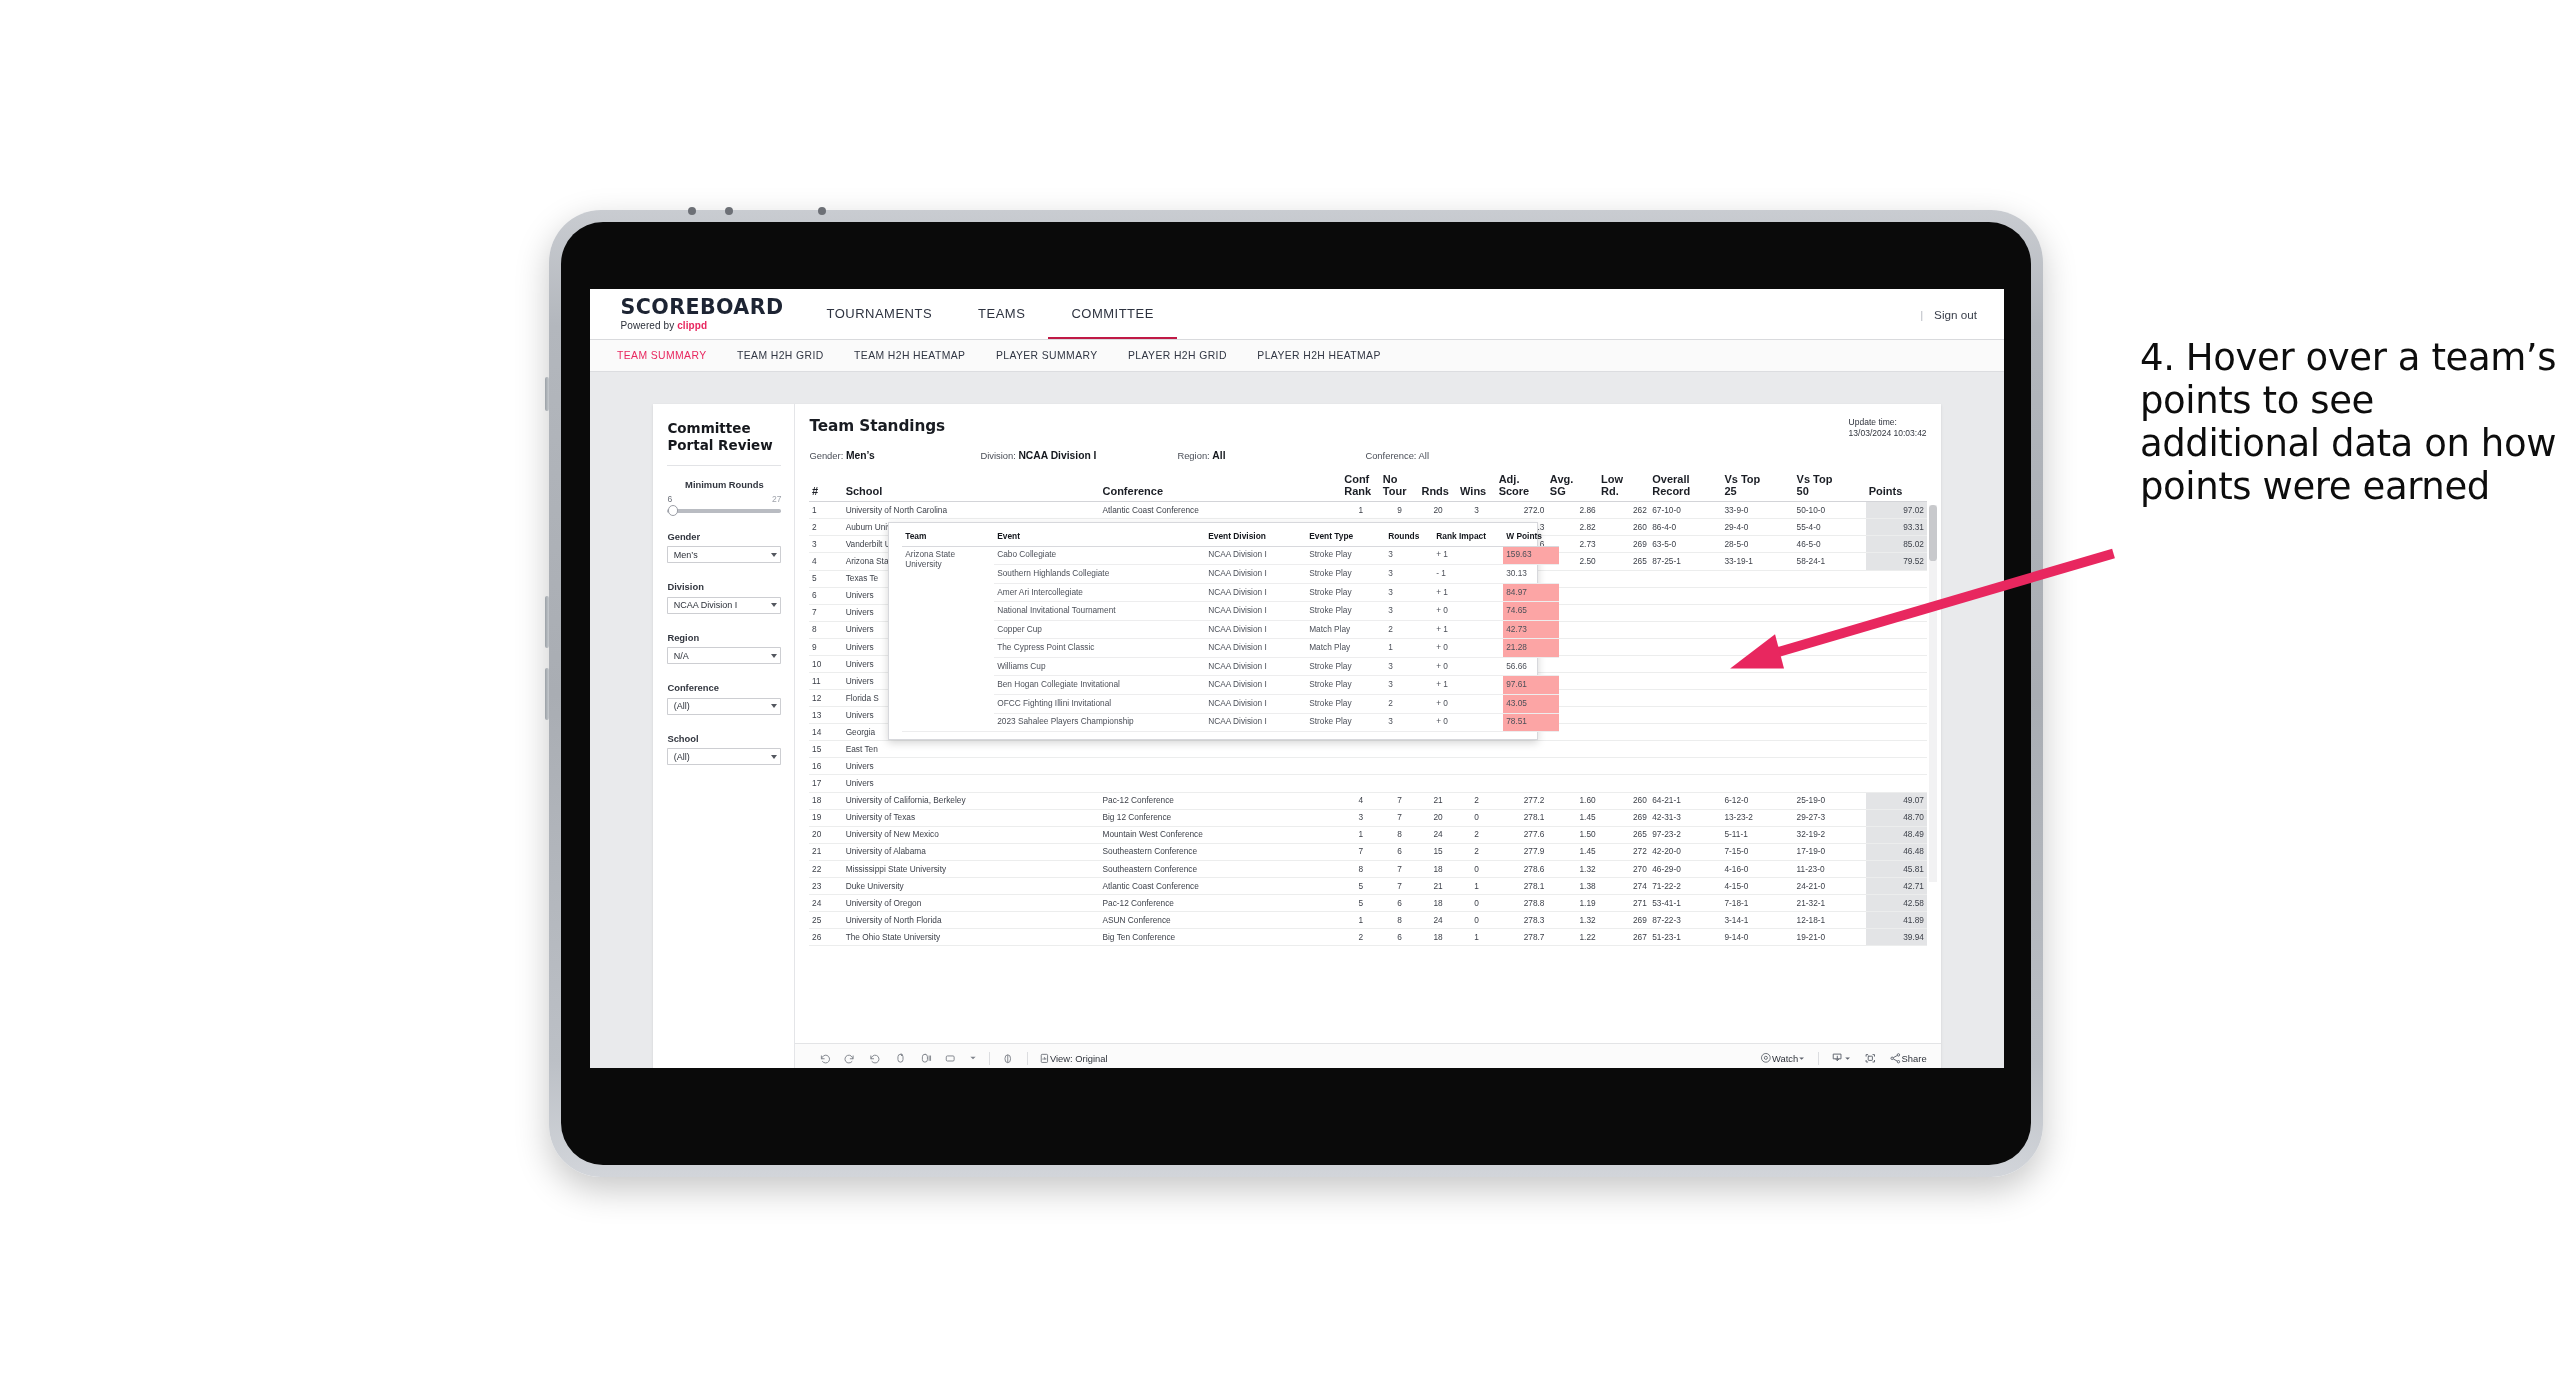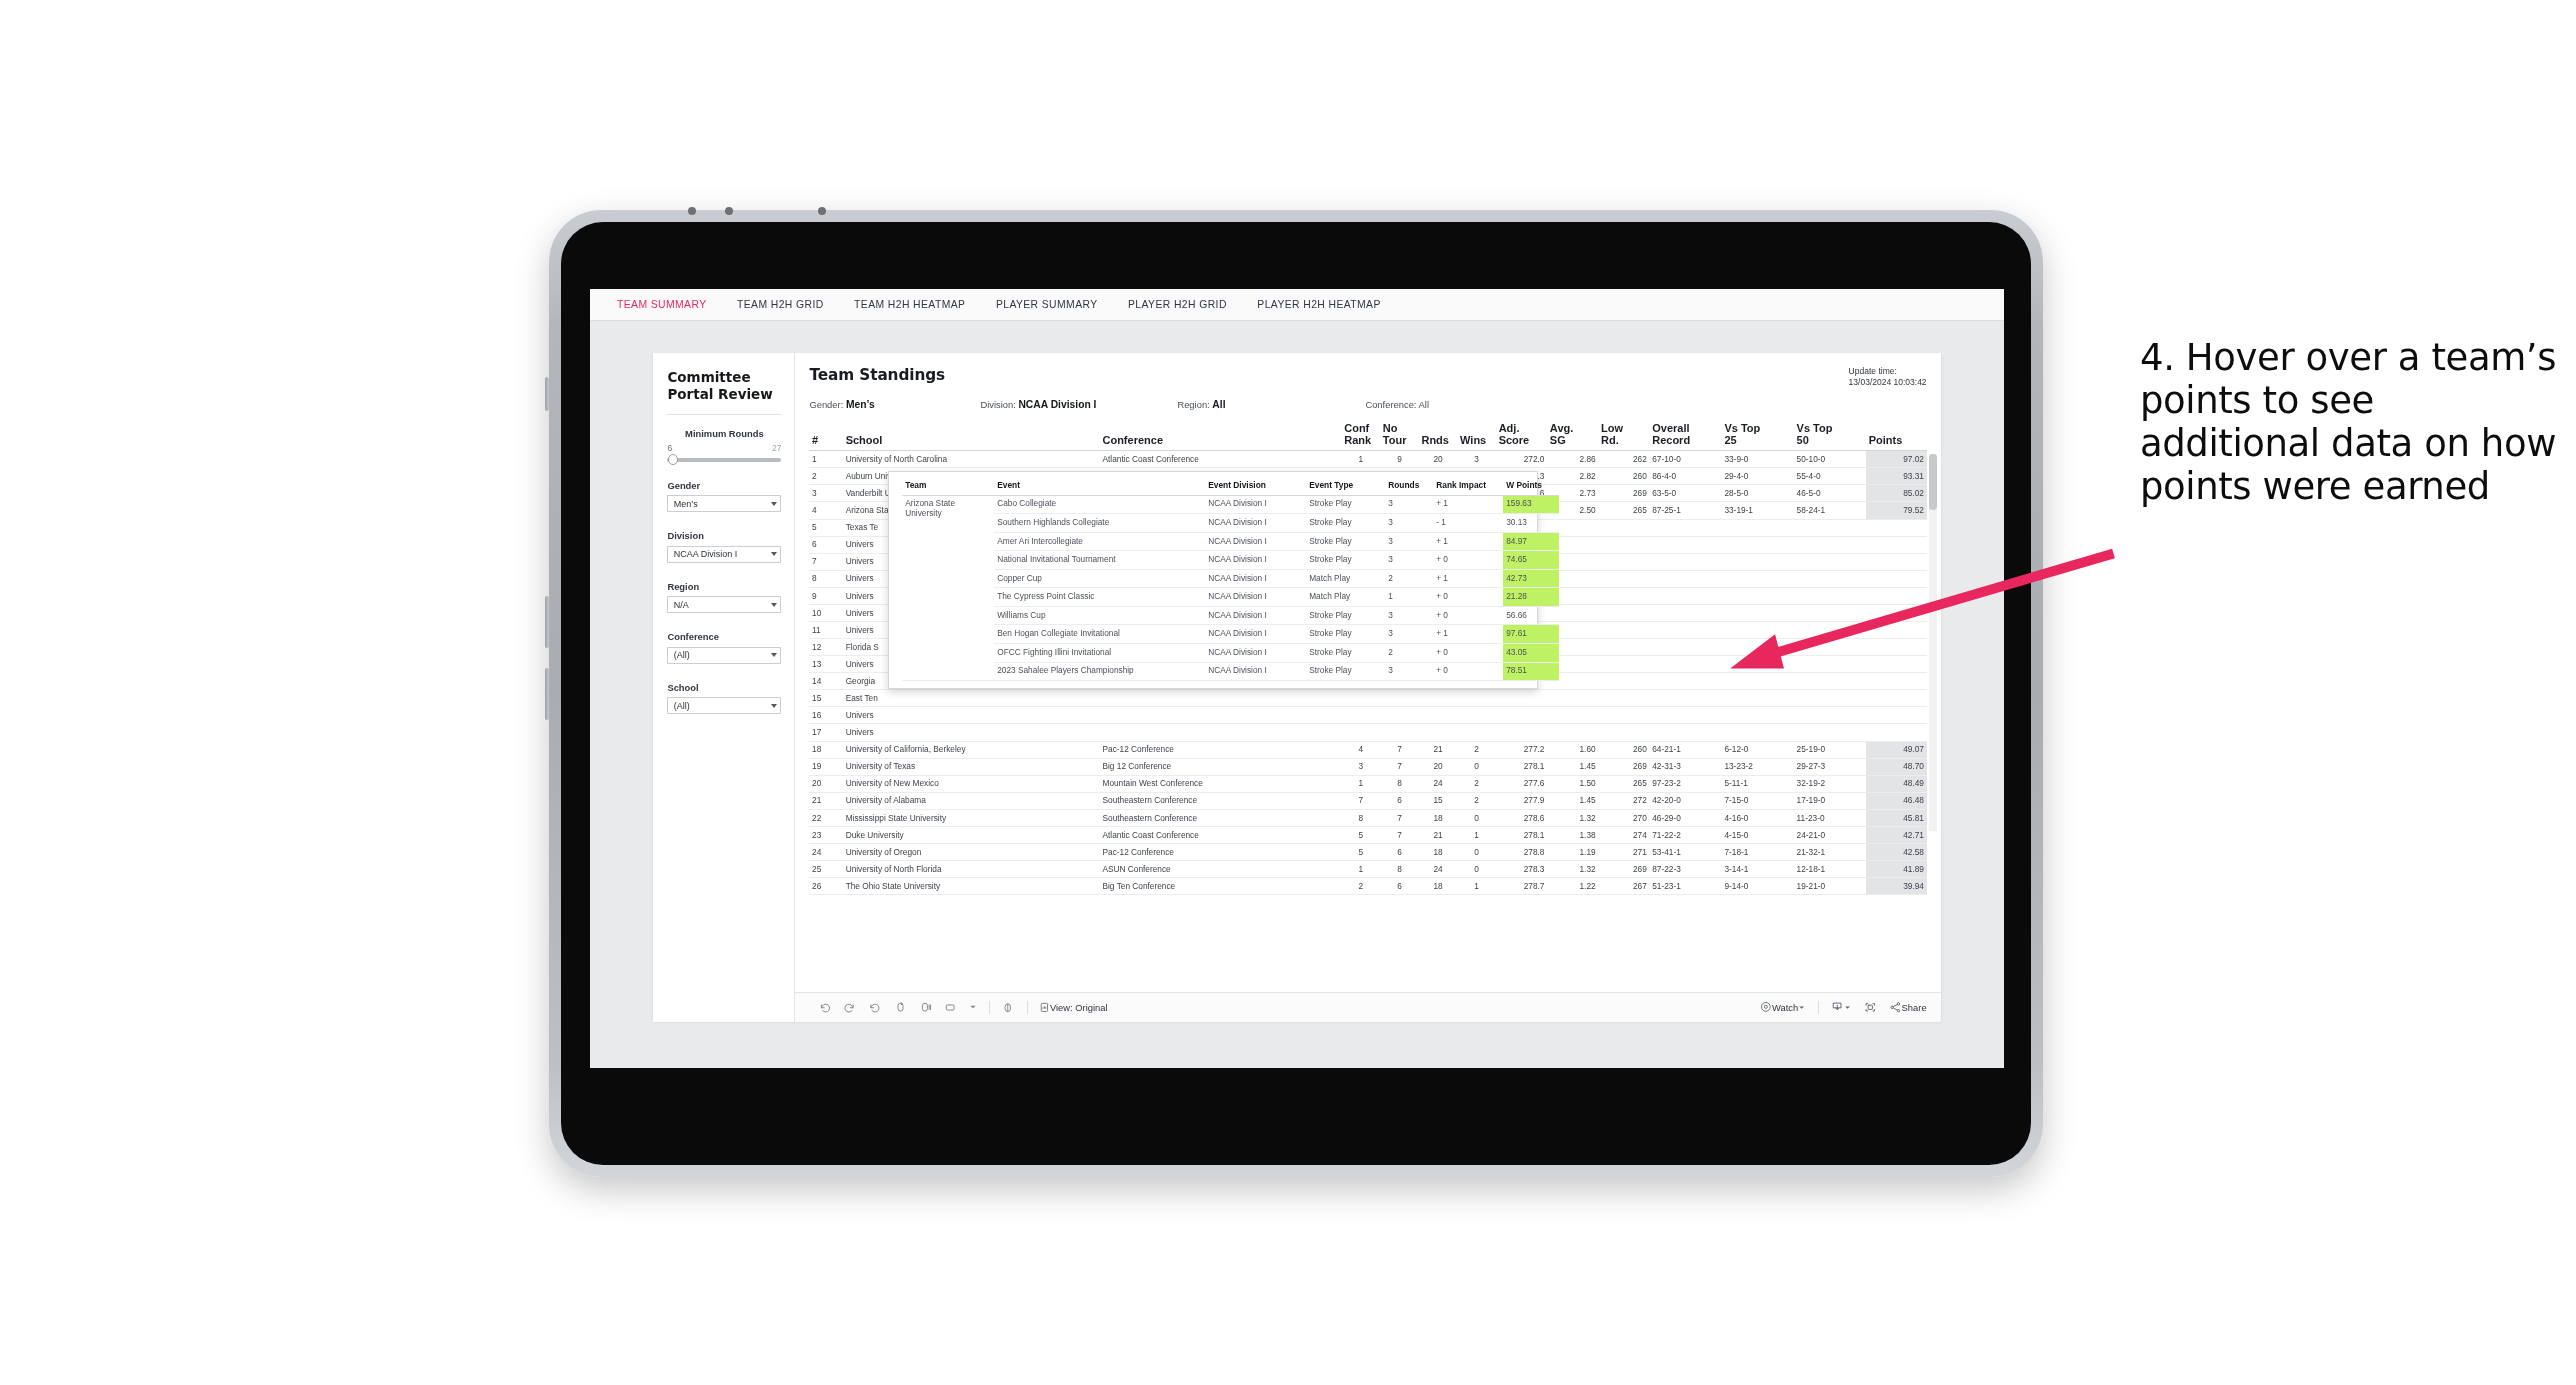--- a/index.html
+++ b/index.html
@@ -180,21 +180,21 @@
     font-size:8.3px; color:#4c5059; padding: 3.9px 3.6px; line-height:1.18;
     border-bottom:0.9px solid #ededee;
   }
   .tt-team { width:92px; color:#4c5059; }
   .tt-event { width:211px; }
   .tt-div { width:101px; }
   .tt-type { width:79px; }
   .tt-rnds { width:48px; }
   .tt-imp  { width:70px; }
   .tt-wp   { width:56px; text-align:left; }
-  td.wp { background:#bef264; color:#2d3139; }
+  td.wp { background:#fca5a5; color:#2d3139; }
   td.wp.plain { background:transparent; }
   td.tt-team-cell { border-bottom:none; vertical-align:top; }
 
   
   .toolbar {
     position:absolute; left:0; right:0; bottom:0; height:30.5px;
     background:#fbfbfb; border-top:0.9px solid #e3e4e6;
     display:flex; align-items:center; padding: 0 14.4px 0 23px; gap: 11.7px;
   }
   .tb-ico { color:#7c8089; font-size:12.6px; line-height:1; cursor:pointer; display:flex; align-items:center;}
@@ -221,20 +221,35 @@
     <div class="tablet-cam" style="left:176px"></div>
     <div class="tablet-cam" style="left:269px"></div>
     <div class="tablet-btn" style="top:167px;height:34px"></div>
     <div class="tablet-btn" style="top:386px;height:52px"></div>
     <div class="tablet-btn" style="top:458px;height:52px"></div>
     <div class="tablet-screen"></div>
   </div>
 
   <div class="viewport">
 
+    <div class="topbar">
+      <div class="brand">
+        <div class="brand-name">SCOREBOARD</div>
+        <div class="brand-sub"><span>Powered by </span><b>clippd</b></div>
+      </div>
+      <div class="topnav">
+        <div class="topnav-item">TOURNAMENTS</div>
+        <div class="topnav-item">TEAMS</div>
+        <div class="topnav-item active">COMMITTEE</div>
+      </div>
+      <div class="topbar-right">
+        <span class="divider-v">|</span>
+        <span class="signout">Sign out</span>
+      </div>
+    </div>
 
     <div class="subnav">
       <div class="subnav-item active">TEAM SUMMARY</div>
       <div class="subnav-item">TEAM H2H GRID</div>
       <div class="subnav-item">TEAM H2H HEATMAP</div>
       <div class="subnav-item">PLAYER SUMMARY</div>
       <div class="subnav-item">PLAYER H2H GRID</div>
       <div class="subnav-item">PLAYER H2H HEATMAP</div>
     </div>
 

